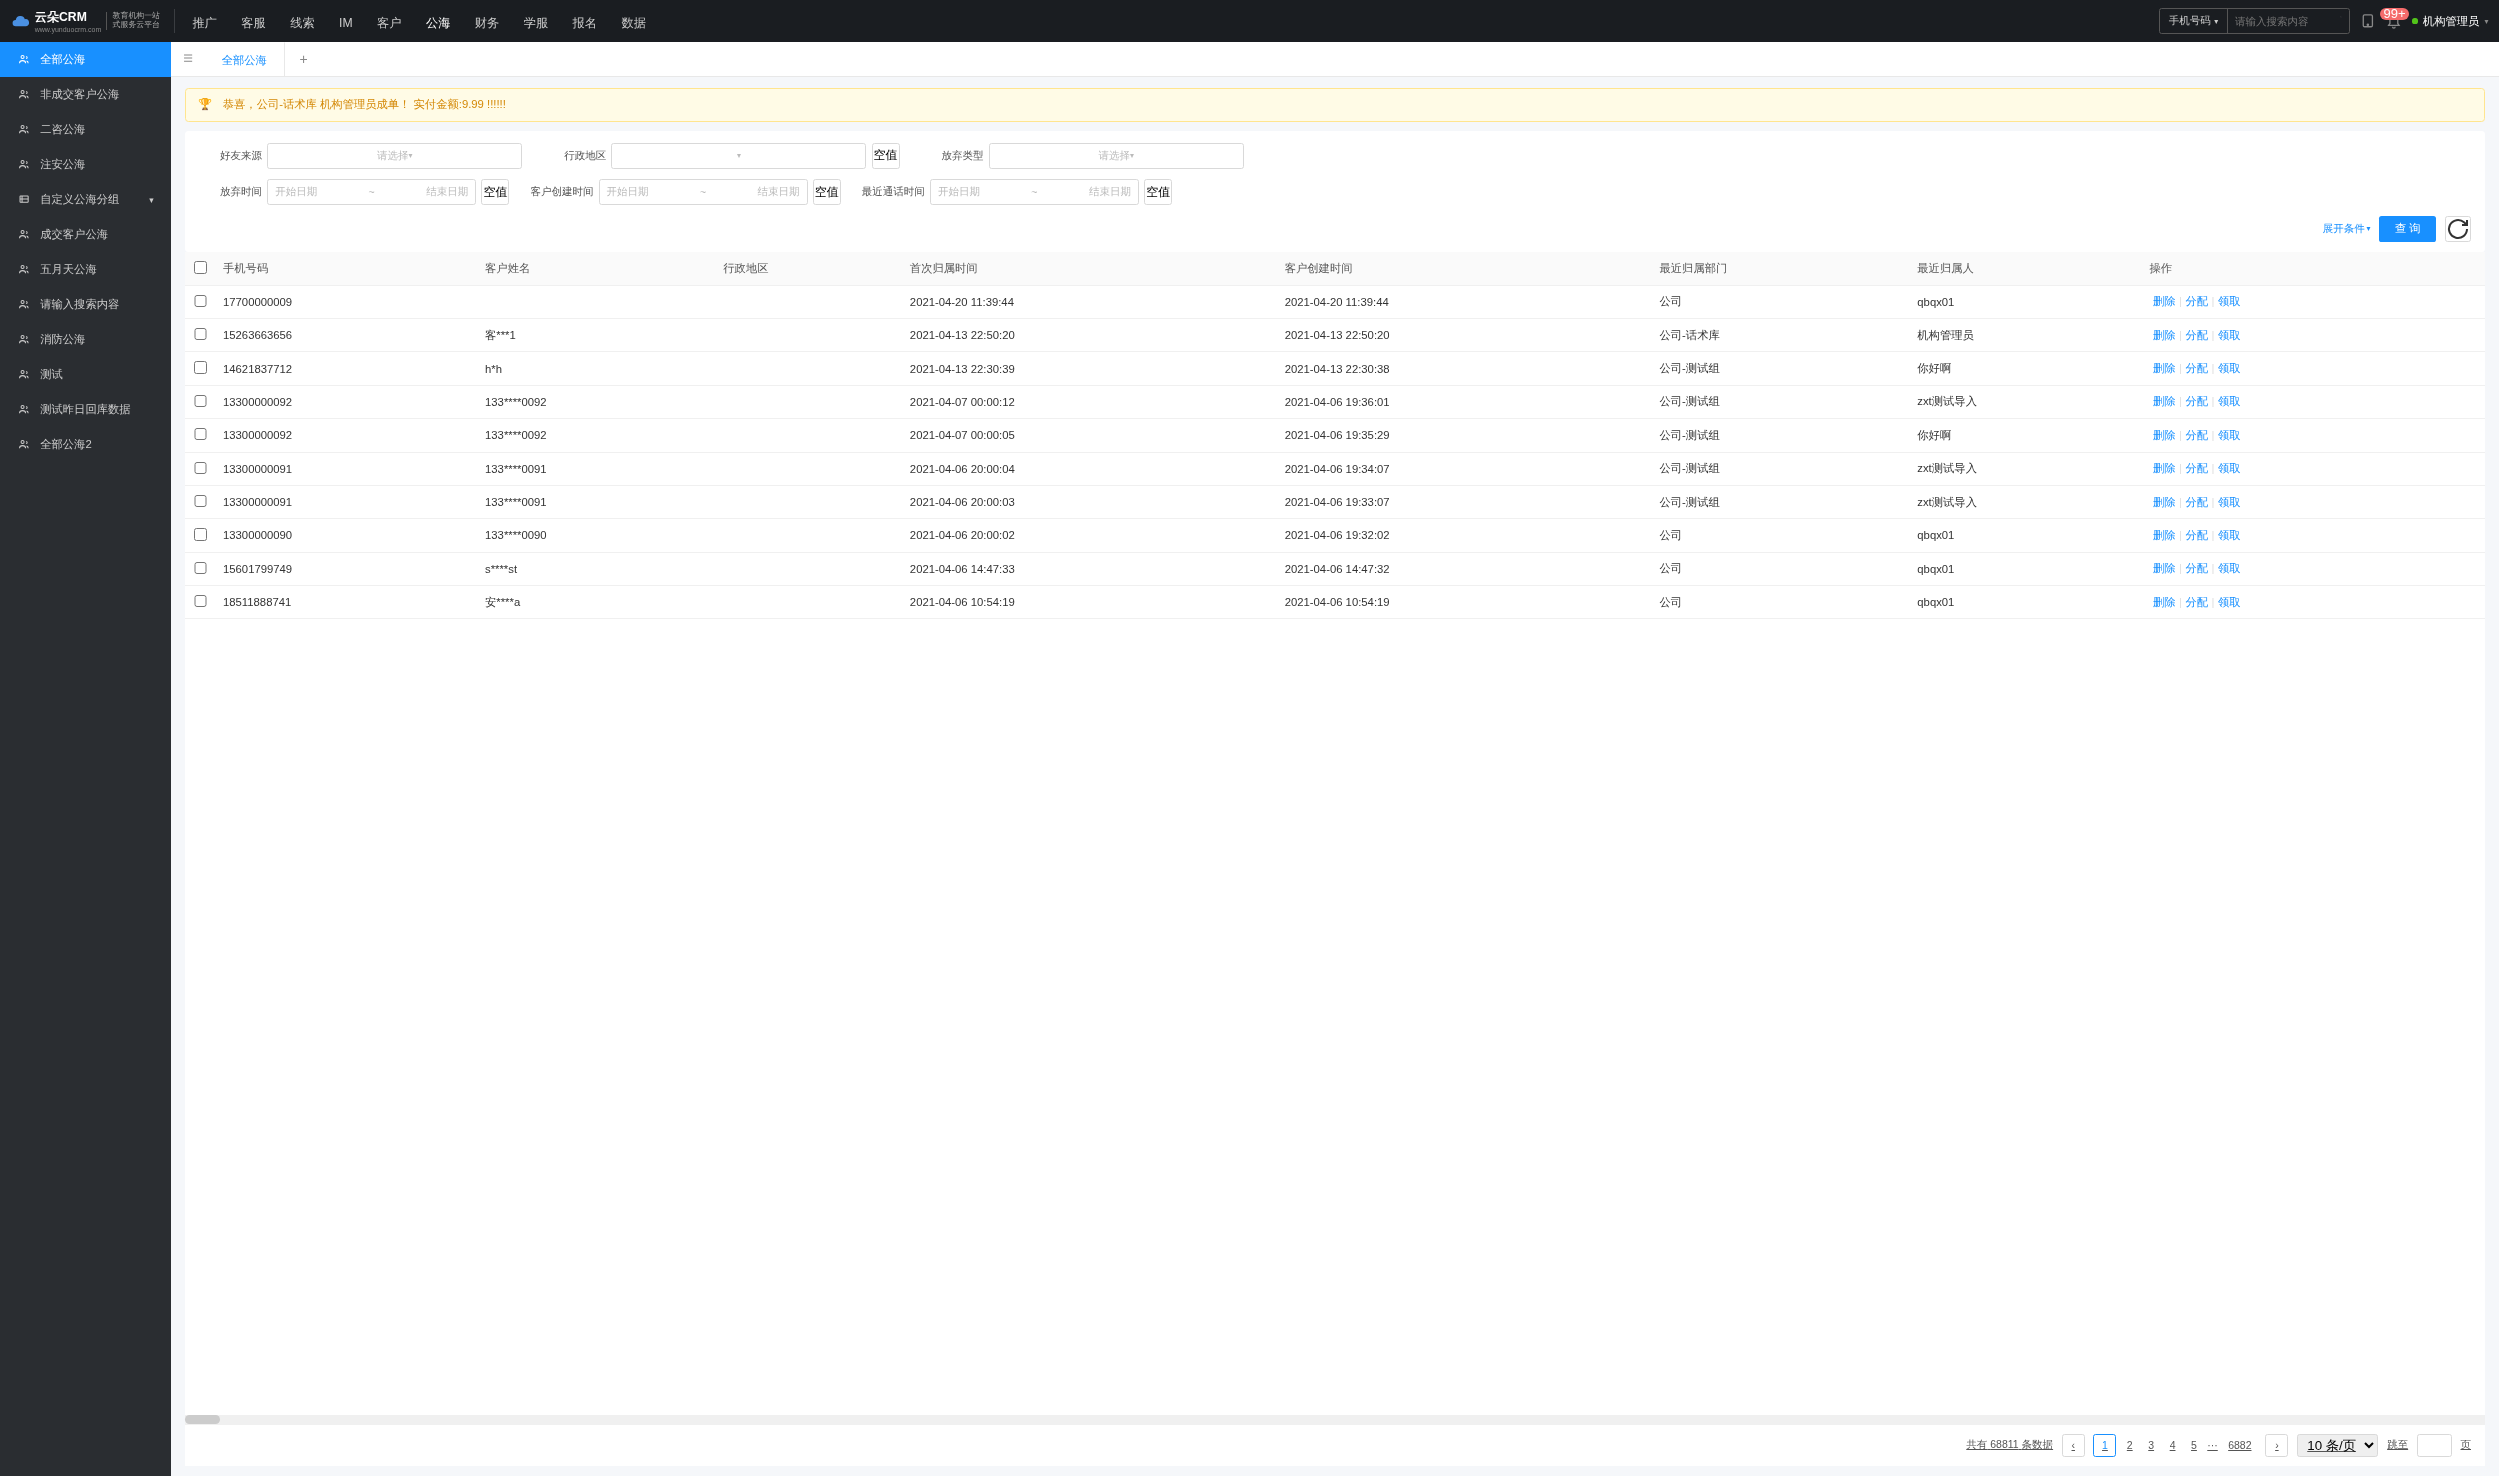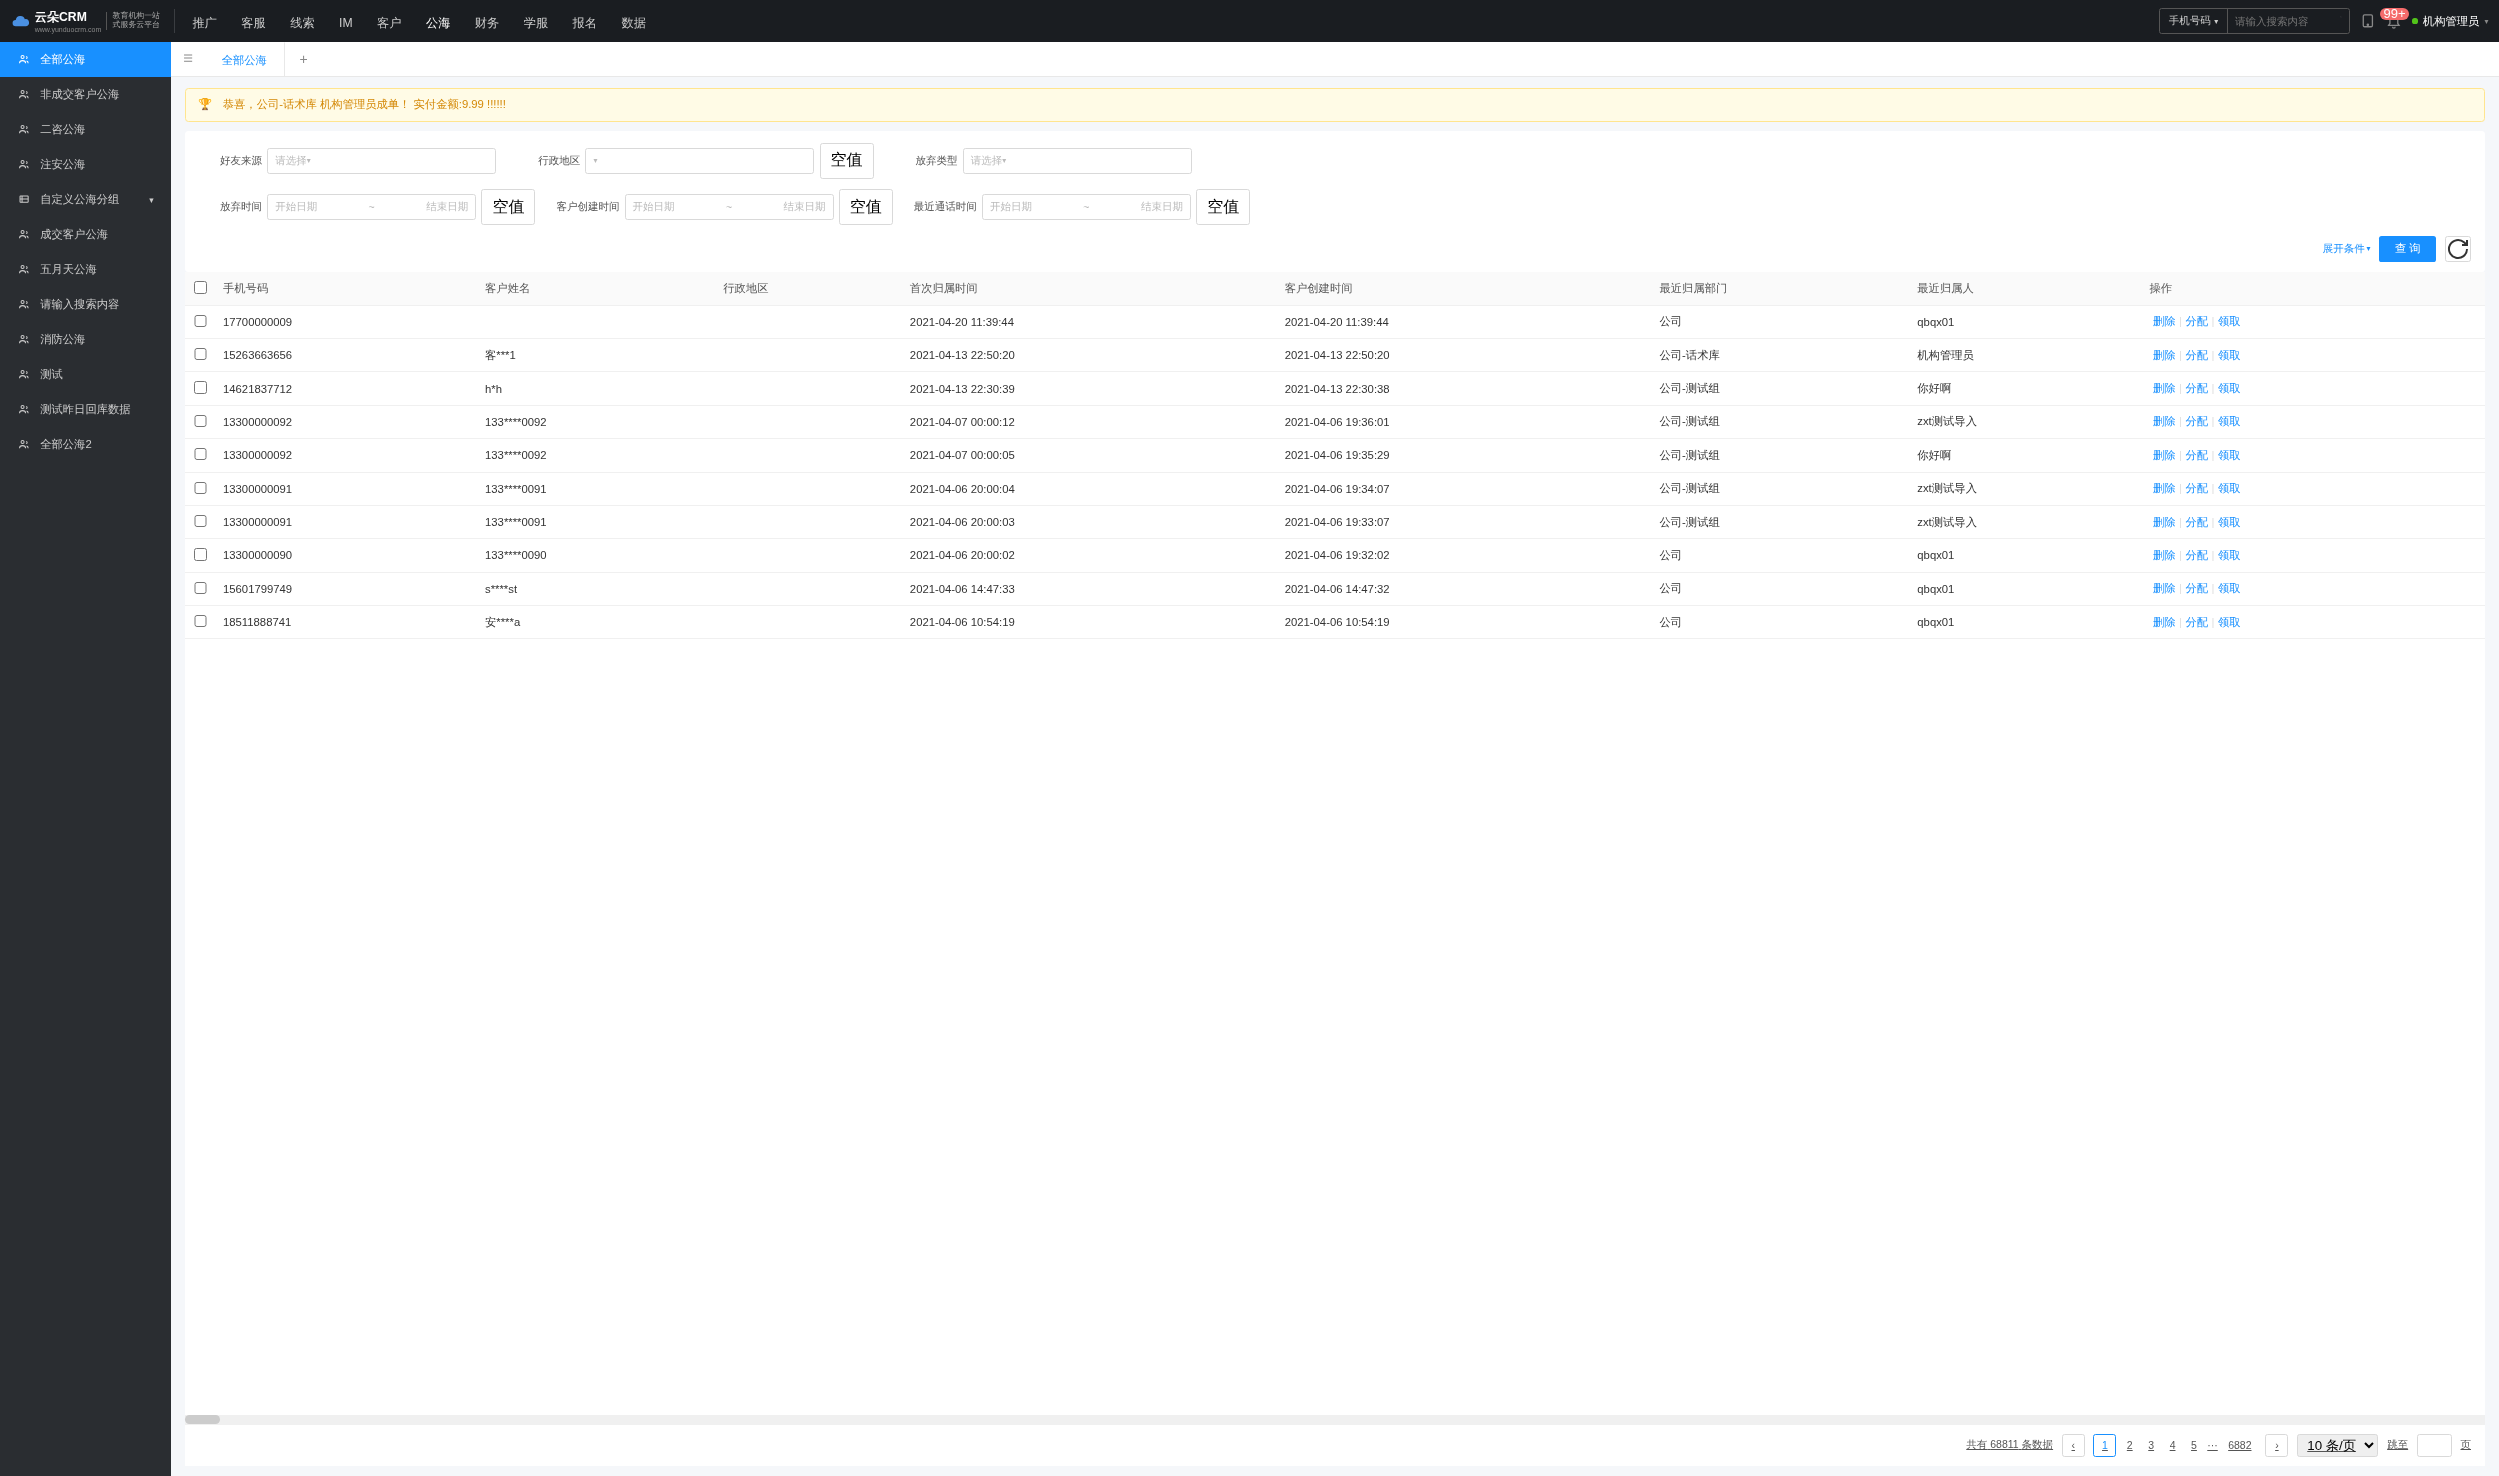--- a/index.html
+++ b/index.html
@@ -41,24 +41,24 @@
 
 .page-body { padding: 10.5px 14px; flex: 1; overflow: auto; display: flex; flex-direction: column; }
 .banner { background: #fffbe6; border: 0.9px solid #ffe58f; border-radius: 3.5px; padding: 8.7px 12.2px; display: flex; align-items: center; gap: 10.5px; color: #d48806; font-size: 11.3px; }
 .trophy { color: #faad14; }
 
 .filters { background: #fff; padding: 12.2px 14px 0; margin-top: 8.7px; border-radius: 3.5px; }
 .filter-row { display: flex; gap: 21px; margin-bottom: 10.5px; flex-wrap: wrap; }
 .filter-item { display: flex; align-items: center; gap: 5.2px; }
 .filter-label { font-size: 10.5px; color: #555; text-align: right; min-width: 63px; }
 .filter-select, .filter-date { border: 0.9px solid #d9d9d9; border-radius: 2.6px; height: 26px; padding: 0 7px; color: #bbb; font-size: 10.5px; display: flex; align-items: center; background: #fff; }
-.filter-select { width: 229px; justify-content: flex-start; }
+.filter-select { width: 255px; justify-content: center; }
 .filter-date { width: 209px; justify-content: space-between; }
 .date-sep { color: #bbb; }
-.empty-btn { border: 0.9px solid #d9d9d9; border-radius: 2.6px; height: 36px; padding: 0 10px; background: #fff; font-size: 16px; }
+.empty-btn { border: 0.9px solid #d9d9d9; border-radius: 2.6px; height: 26px; padding: 0 1px; background: #fff; font-size: 12px; }
 .filter-actions { display: flex; justify-content: flex-end; gap: 8.7px; padding-bottom: 10.5px; align-items: center; }
 .link-btn { color: #1890ff; font-size: 10.5px; cursor: pointer; display: flex; align-items: center; gap: 1.7px; }
 .primary-btn { background: #1890ff; color: #fff; border: none; border-radius: 2.6px; height: 26px; padding: 0 15.7px; font-size: 11.3px; cursor: pointer; }
 .icon-btn { border: 0.9px solid #d9d9d9; background: #fff; border-radius: 2.6px; width: 26px; height: 26px; display: flex; align-items: center; justify-content: center; cursor: pointer; }
 
 .toolbar { background: #fff; padding: 10.5px 14px; display: flex; gap: 8.7px; align-items: center; border-top: 0.9px solid #f0f0f0; }
 .tb-btn { border: 0.9px solid #d9d9d9; background: #fff; border-radius: 2.6px; height: 26px; padding: 0 12.2px; font-size: 11.3px; cursor: pointer; }
 .tb-btn.disabled { color: #bbb; cursor: not-allowed; }
 .tb-btn.primary { background: #1890ff; color: #fff; border-color: #1890ff; }
 .tb-right { margin-left: auto; display: flex; gap: 7px; }

